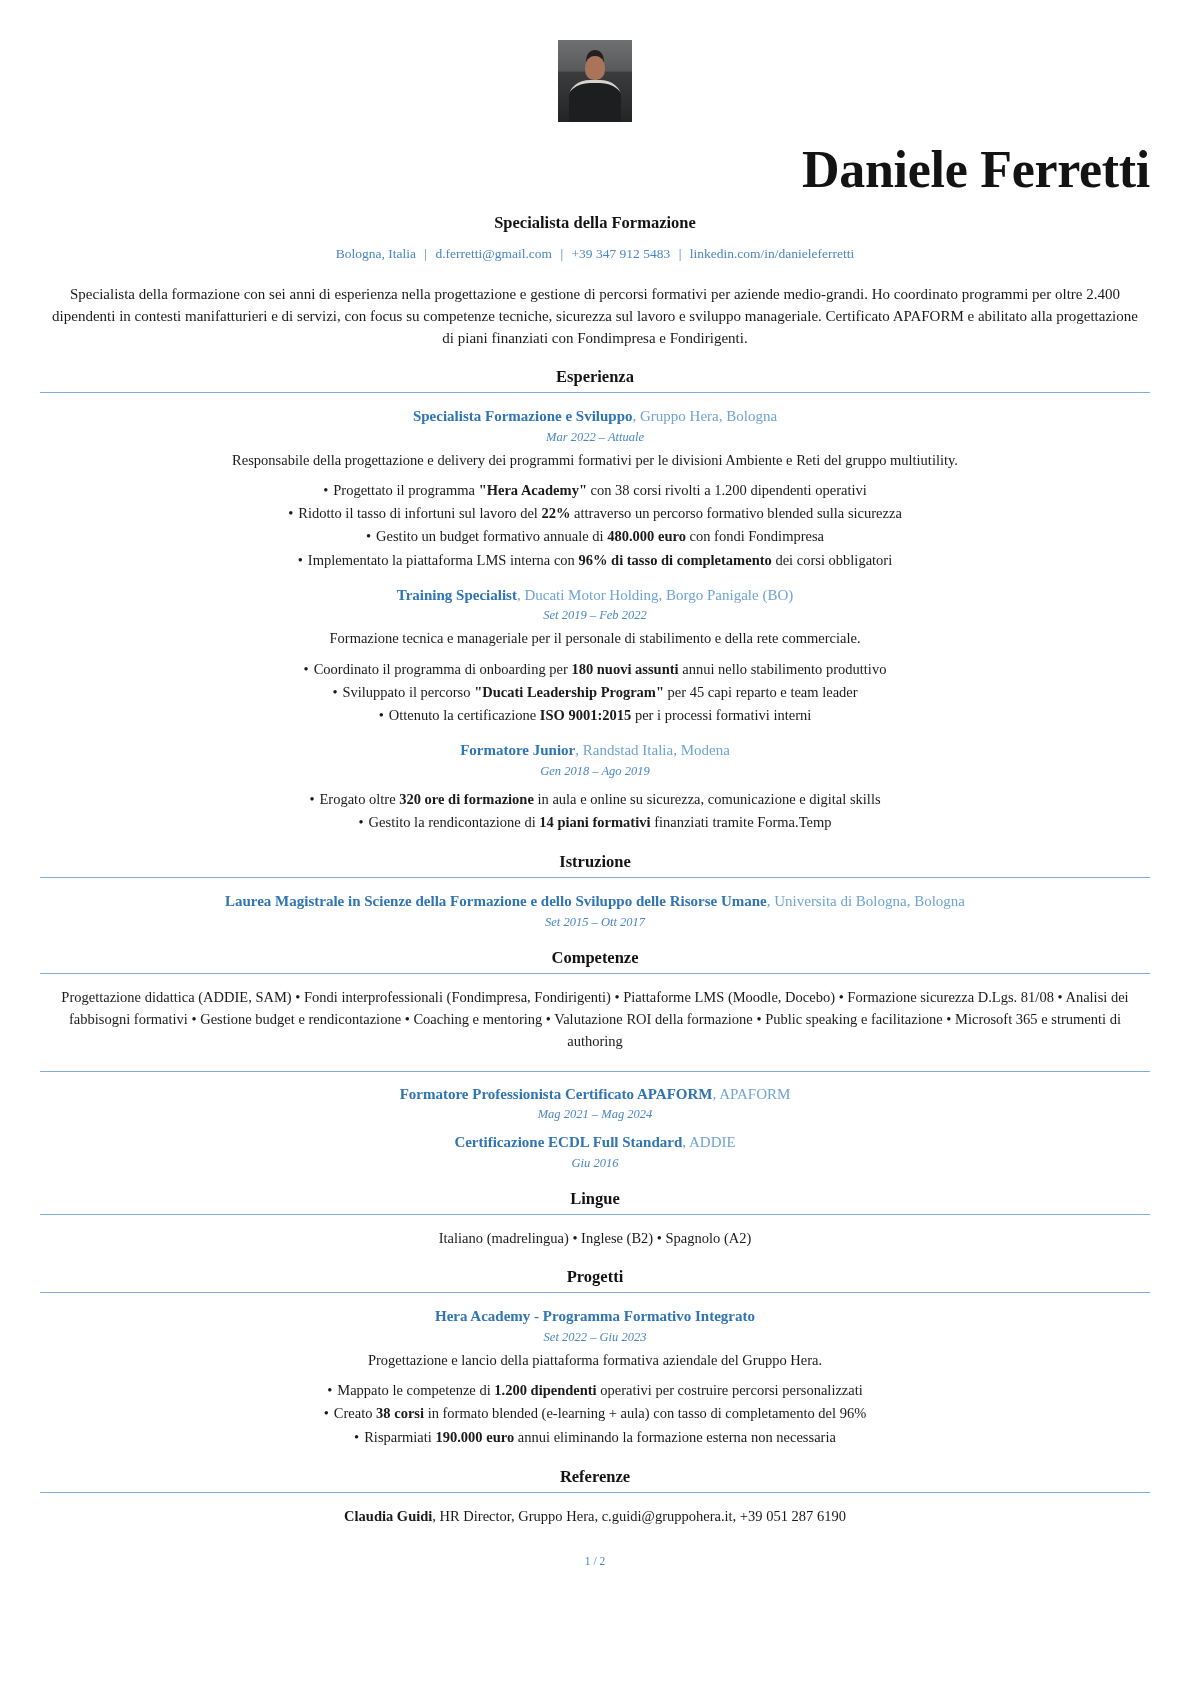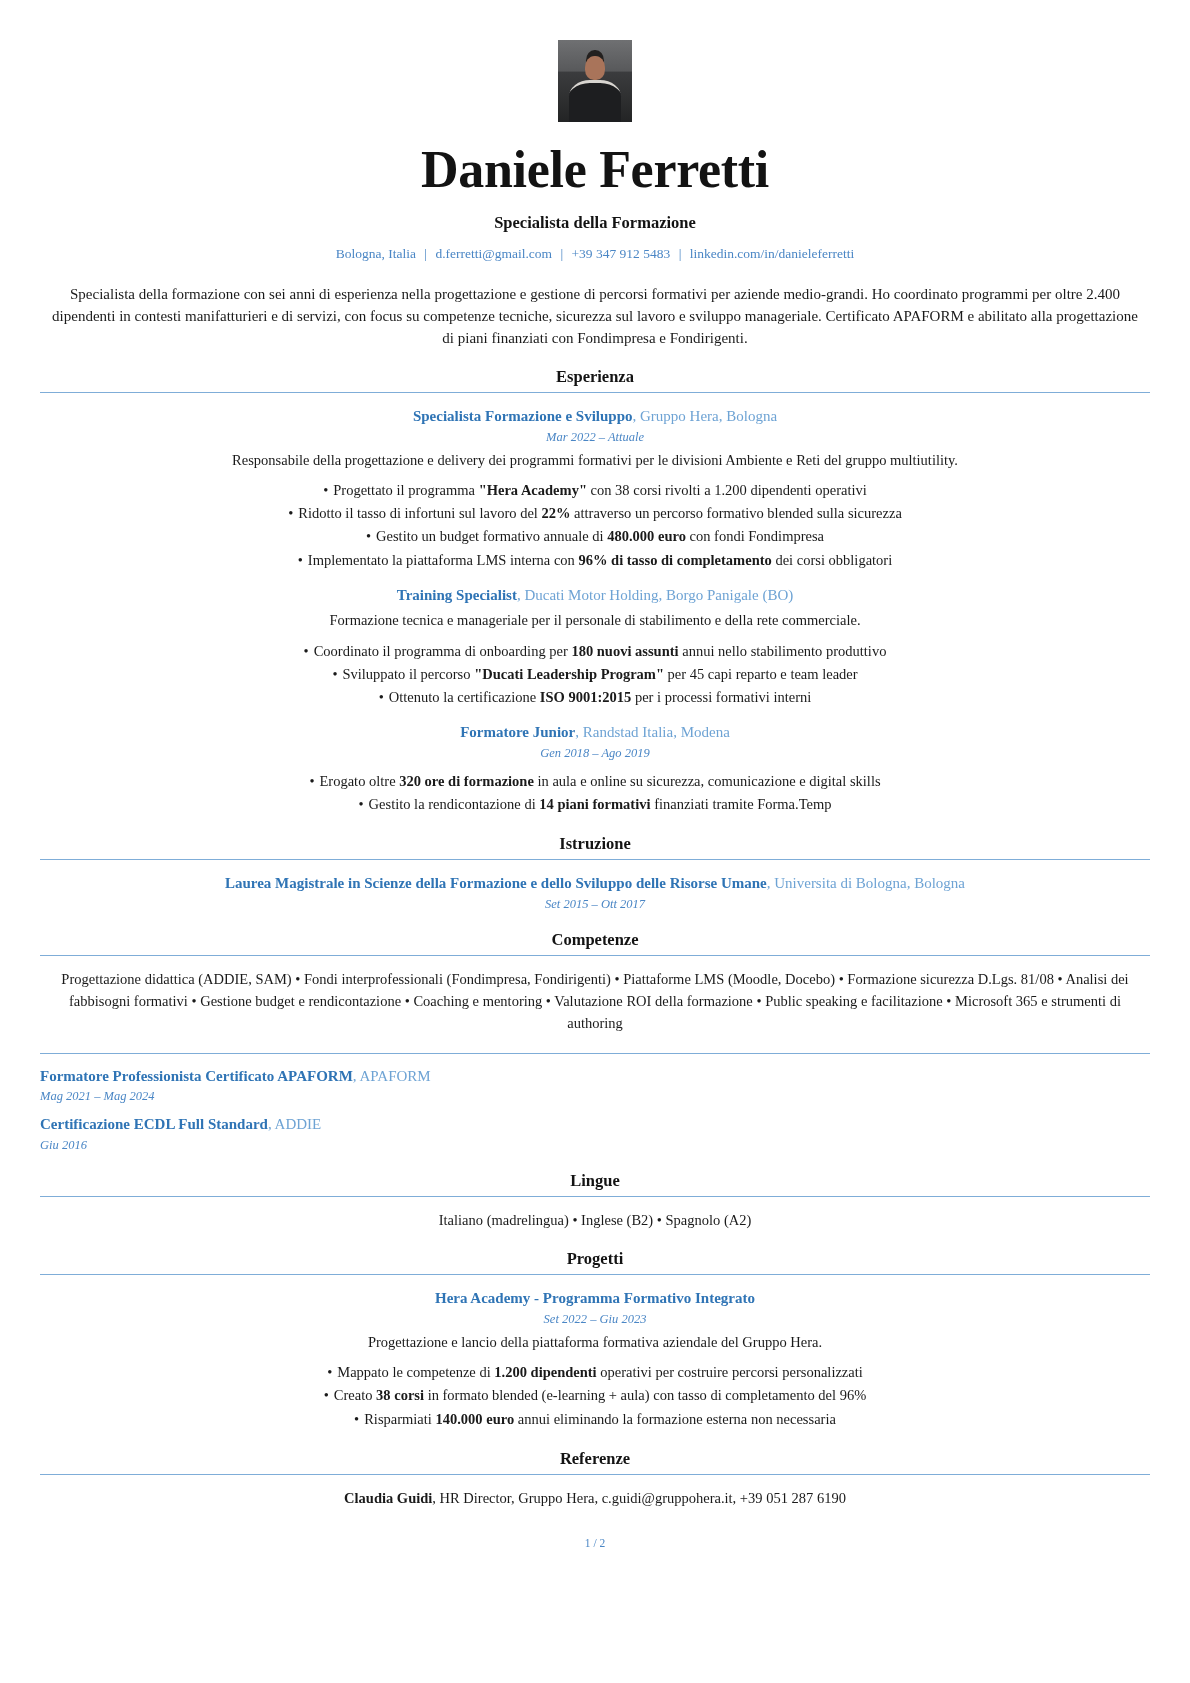--- a/index.html
+++ b/index.html
@@ -30,21 +30,21 @@
     background:#a9745a; border-radius:48% 48% 44% 44%;
     box-shadow:0 -7px 0 -1px #23201f;
   }
   .photo::after{
     content:""; position:absolute; left:50%; bottom:0;
     width:52px; height:42px; transform:translateX(-50%);
     background:#1d1e20; border-radius:40% 40% 0 0;
     box-shadow:inset 0 6px 0 -3px #d8d5d0;
   }
   .name {
-    text-align:center;
+    text-align:right;
     font-size:52px;
     font-weight:700;
     letter-spacing:-0.3px;
     margin:18px 0 0 0;
     color:#131313;
   }
   .headline {
     text-align:center;
     font-size:16.5px;
     font-weight:700;
@@ -106,21 +106,21 @@
   i { font-style:italic; }
 
   .flow {
     font-size:14.5px;
     line-height:1.55;
     text-align:center;
     margin-top:12px;
     padding:0 8px;
     color:#1a1a1a;
   }
-  .cert-entry { margin-top:13px; text-align:left; }
+  .cert-entry { margin-top:13px; text-align:center; }
   .cert-entry.tight { margin-top:11px; }
 
   .footer-page {
     text-align:center;
     font-size:11.5px;
     color:#4a86c5;
     margin-top:28px;
     padding-bottom:8px;
   }
 </style>
@@ -163,20 +163,21 @@
         <div class="bullet"><span class="dot">•</span><span>Ridotto il tasso di infortuni sul lavoro del </span><b>22%</b><span> attraverso un percorso formativo blended sulla sicurezza</span></div>
         <div class="bullet"><span class="dot">•</span><span>Gestito un budget formativo annuale di </span><b>480.000 euro</b><span> con fondi Fondimpresa</span></div>
         <div class="bullet"><span class="dot">•</span><span>Implementato la piattaforma LMS interna con </span><b>96% di tasso di completamento</b><span> dei corsi obbligatori</span></div>
       </div>
     </div>
 
     <div class="entry">
       <div class="entry-head">
         <span class="entry-title">Training Specialist</span><span class="entry-meta">, Ducati Motor Holding, Borgo Panigale (BO)</span>
       </div>
+      <div class="entry-dates">Set 2019 – Feb 2022</div>
       <div class="entry-desc">Formazione tecnica e manageriale per il personale di stabilimento e della rete commerciale.</div>
       <div class="bullets">
         <div class="bullet"><span class="dot">•</span><span>Coordinato il programma di onboarding per </span><b>180 nuovi assunti</b><span> annui nello stabilimento produttivo</span></div>
         <div class="bullet"><span class="dot">•</span><span>Sviluppato il percorso </span><b>"Ducati Leadership Program"</b><span> per 45 capi reparto e team leader</span></div>
         <div class="bullet"><span class="dot">•</span><span>Ottenuto la certificazione </span><b>ISO 9001:2015</b><span> per i processi formativi interni</span></div>
       </div>
     </div>
 
     <div class="entry">
       <div class="entry-head">
@@ -234,21 +235,21 @@
     <div class="rule"></div>
     <div class="entry">
       <div class="entry-head">
         <span class="entry-title">Hera Academy - Programma Formativo Integrato</span>
       </div>
       <div class="entry-dates">Set 2022 – Giu 2023</div>
       <div class="entry-desc">Progettazione e lancio della piattaforma formativa aziendale del Gruppo Hera.</div>
       <div class="bullets">
         <div class="bullet"><span class="dot">•</span><span>Mappato le competenze di </span><b>1.200 dipendenti</b><span> operativi per costruire percorsi personalizzati</span></div>
         <div class="bullet"><span class="dot">•</span><span>Creato </span><b>38 corsi</b><span> in formato blended (e-learning + aula) con tasso di completamento del 96%</span></div>
-        <div class="bullet"><span class="dot">•</span><span>Risparmiati </span><b>140.000 euro</b><span> annui eliminando la formazione esterna non necessaria</span></div>
+        <div class="bullet"><span class="dot">•</span><span>Risparmiati </span><b>190.000 euro</b><span> annui eliminando la formazione esterna non necessaria</span></div>
       </div>
     </div>
   </div>
 
   <div class="section">
     <div class="section-title">Referenze</div>
     <div class="rule"></div>
     <div class="flow">
       <b>Claudia Guidi</b><span>, HR Director, Gruppo Hera, c.guidi@gruppohera.it, +39 051 287 6190</span>
     </div>

